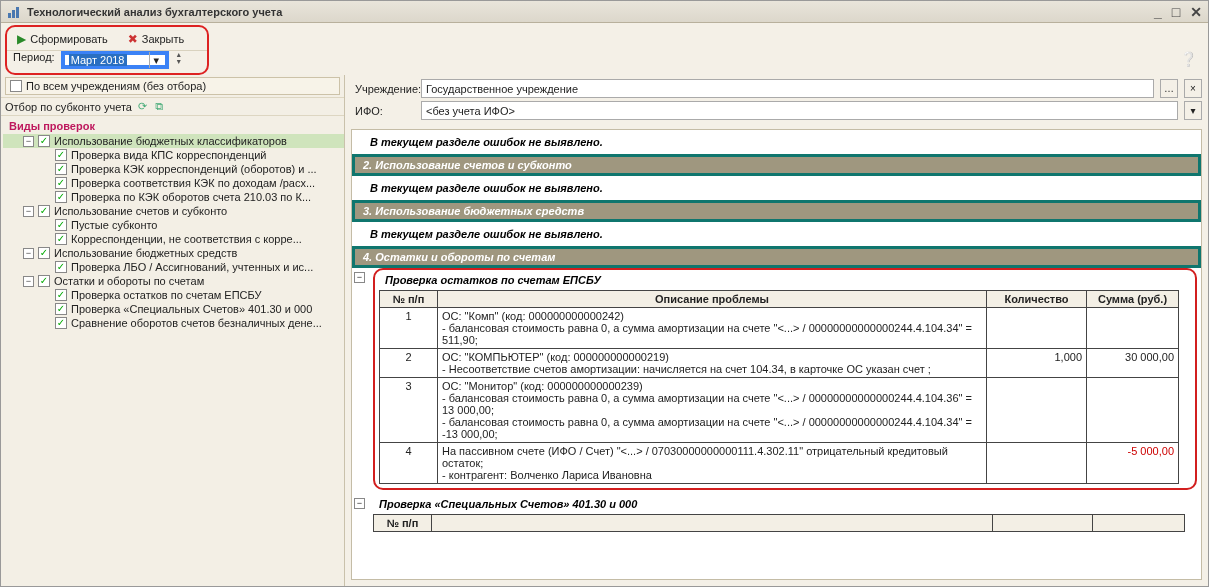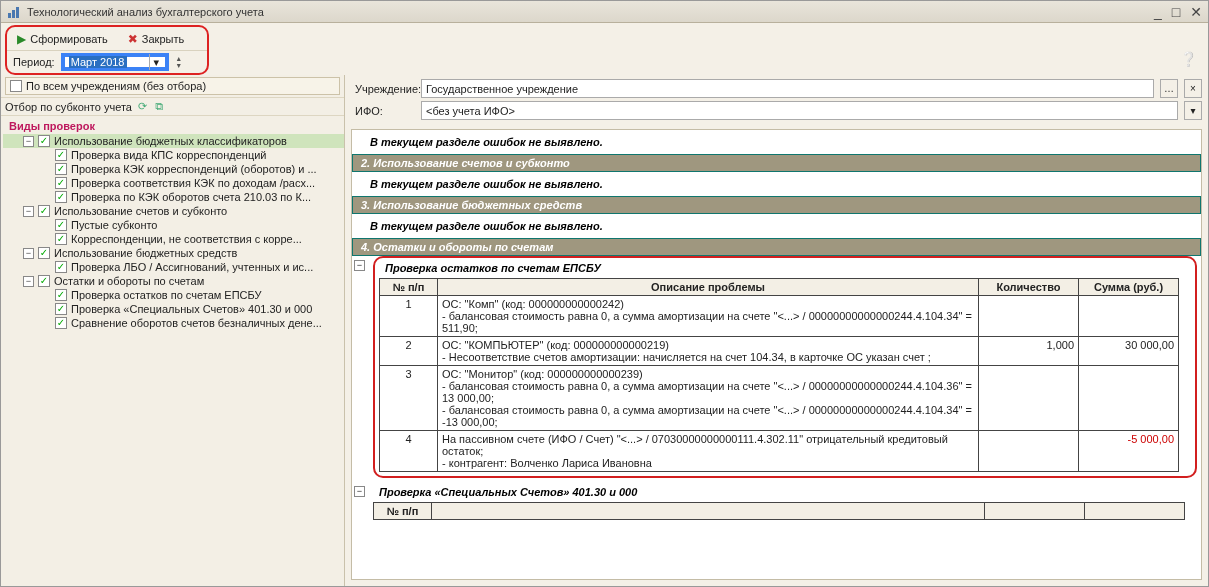--- a/index.html
+++ b/index.html
@@ -1,28 +1,28 @@
 <!DOCTYPE html>
 <html><head>
 <meta charset="utf-8">
 <style>
   * { box-sizing: border-box; }
   html,body { margin:0; padding:0; font-family: Arial, sans-serif; font-size:11px; color:#222; background:#fff; }
   .window { width:1209px; height:587px; border:1px solid #999; position:relative; background:#f4f0e7; display:flex; flex-direction:column; overflow:hidden;}
-  .titlebar { height:22px; background:linear-gradient(#e9e5db,#dcd7cb); border-bottom:1px solid #b8b09c; display:flex; align-items:center; padding:0 6px; font-weight:normal; color:#333; }
+  .titlebar { height:22px; background:linear-gradient(#e9e5db,#dcd7cb); border-bottom:1px solid #b8b09c; display:flex; align-items:center; padding:0 6px; font-weight:bold; color:#333; }
   .titlebar .icon { width:14px; height:14px; margin-right:6px; display:inline-flex; align-items:center; justify-content:center; }
   .winbtns { margin-left:auto; display:flex; gap:10px; color:#444; font-size:14px; }
   .winbtn { cursor:pointer; }
   .toolbar-red { outline:2px solid #d22; border-radius:8px; margin:4px 6px 2px 6px; padding:0; display:flex; align-items:center; gap:0; height:46px;}
   .toolbar-inner { display:flex; flex-direction:column; width:100%; }
   .toolbar-row1 { display:flex; align-items:center; height:24px; border-bottom:1px solid #d9d2bf; padding:0 6px; gap:12px;}
   .tbtn { display:flex; align-items:center; gap:4px; cursor:pointer; padding:2px 4px; }
   .tbtn .play { color:#2a8a2a; font-size:12px; }
   .tbtn .close { color:#c33; font-size:12px; }
-  .toolbar-row2 { display:flex; align-items:center; height:22px; padding:0 6px; gap:6px;}
+  .toolbar-row2 { display:flex; align-items:flex-start; height:22px; padding:0 6px; gap:6px;}
   .period-input { height:18px; width:108px; border:4px solid #3b82f6; background:#fff; display:flex; align-items:center; padding:0 2px 0 4px; position:relative;}
   .period-input .sel { background:#2a6fc1; color:#fff; padding:0 2px;}
   .period-drop { width:14px; height:16px; border-left:1px solid #aaa; display:flex; align-items:center; justify-content:center; margin-left:auto; cursor:pointer;}
   .period-spin { display:flex; flex-direction:column; margin-left:2px;}
   .period-spin span { font-size:8px; line-height:7px; cursor:pointer; color:#555;}
   .tophelp { position:absolute; right:10px; top:28px; font-size:14px; color:#777; cursor:pointer;}
   
   .form-area { display:flex; flex-direction:row; flex:1; overflow:hidden;}
   .left { width:344px; display:flex; flex-direction:column; border-right:1px solid #c9c1ab; background:#f3efe5; overflow:hidden;}
   .chkrow { display:flex; align-items:center; gap:4px; padding:2px 4px; margin:2px 4px; border:1px solid #ccc2a8; background:#f7f3e8;}
@@ -41,30 +41,30 @@
 
   .right { flex:1; display:flex; flex-direction:column; overflow:hidden; padding-left:4px;}
   .right-top { padding:4px 6px;}
   .fld { display:flex; align-items:center; gap:4px; margin-bottom:3px;}
   .fld label { width:62px; }
   .txtf { flex:1; height:19px; border:1px solid #aaa; background:#fff; padding:0 4px; display:flex; align-items:center;}
   .fbtn { width:18px; height:19px; border:1px solid #aaa; background:#f4f0e7; margin-left:2px; display:flex; align-items:center; justify-content:center; cursor:pointer; font-size:10px;}
   .report { flex:1; overflow:auto; background:#fff; border:1px solid #c4bca6; margin:2px 6px 6px 2px; padding:0;}
   .rep-inner { padding:0; }
   .nobold-msg { font-weight:bold; font-style:italic; padding:6px 18px; color:#000;}
-  .band { background:#9f977f; color:#fff; font-weight:bold; font-style:italic; padding:2px 8px; margin:0; border:1px solid #0f766e;}
+  .band { background:#9f977f; color:#fff; font-weight:bold; font-style:italic; padding:2px 8px; margin:0; border:3px solid #0f766e;}
   .subhead { font-weight:bold; font-style:italic; padding:4px 10px 2px 10px; color:#000;}
   .red-frame { border:2px solid #d21f1f; border-radius:10px; margin:0 4px 4px 4px; padding:0; overflow:hidden;}
   .expander { width:11px; height:11px; border:1px solid #888; background:#fff; display:inline-flex; align-items:center; justify-content:center; font-size:9px; line-height:9px; cursor:pointer; margin:4px 4px 0 2px; vertical-align:top;}
   table.tbl { border-collapse:collapse; width:calc(100% - 20px); margin:2px 4px 4px 4px; font-size:11px;}
   table.tbl th, table.tbl td { border:1px solid #444; padding:2px 4px; vertical-align:top;}
   table.tbl th { background:#f3efe5; font-weight:bold; text-align:center;}
   .c-num { width:58px; text-align:center;}
   .c-qty { width:100px; text-align:right;}
-  .c-sum { width:100px; text-align:right;}
+  .c-sum { width:92px; text-align:right;}
   .neg { color:#c00;}
   .flex-h { display:flex; align-items:flex-start; }
 </style>
 </head>
 <body>
 
 <div class="window">
   <div class="titlebar">
     <span class="icon">
       <svg width="14" height="14" viewBox="0 0 14 14">

